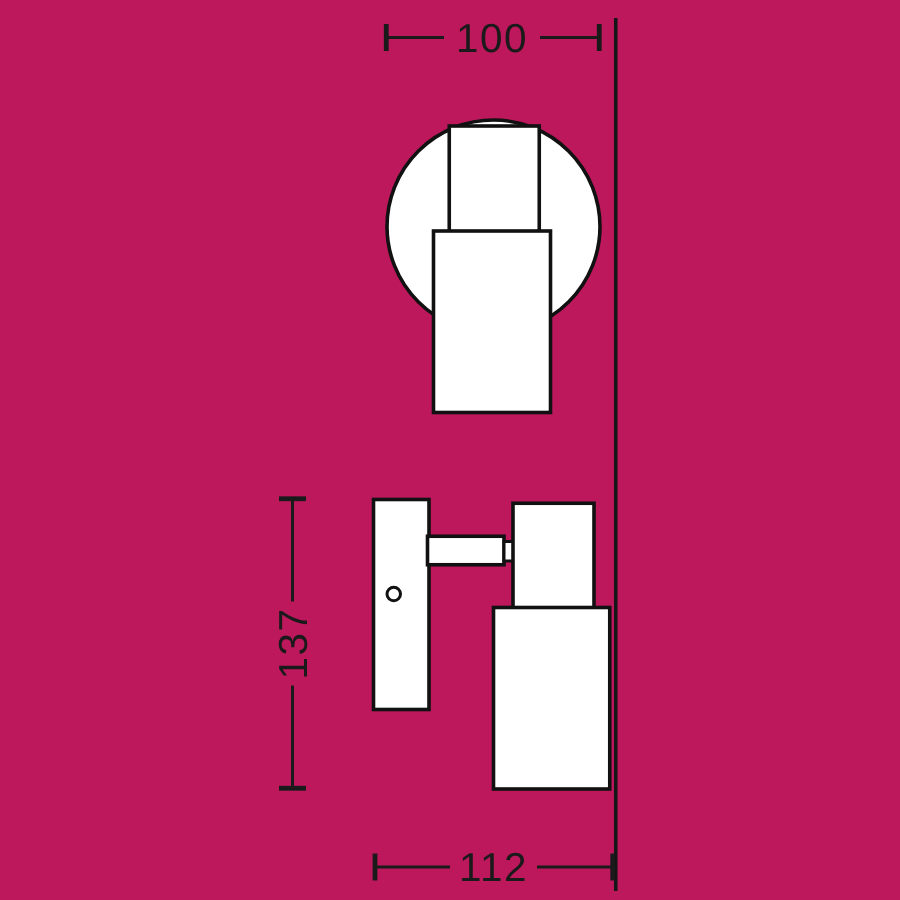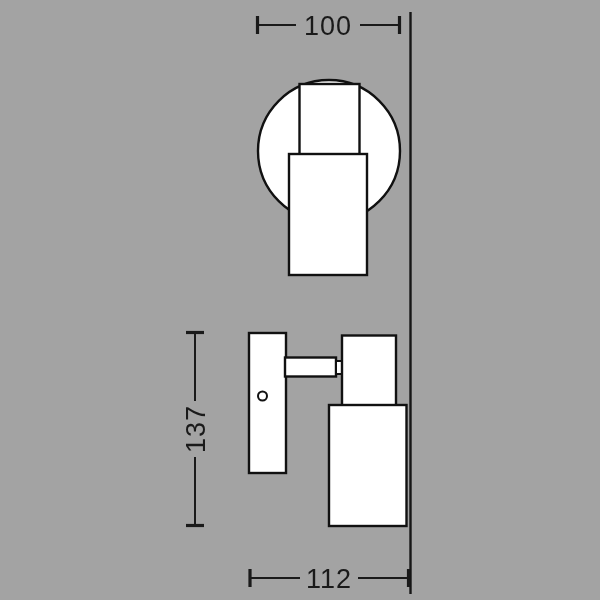--- a/index.html
+++ b/index.html
@@ -4,21 +4,21 @@
 <style>
   html, body {
     margin: 0;
     padding: 0;
     background: #ffffff;
   }
   .page {
     position: relative;
     width: 600px;
     height: 600px;
-    background: #a3a3a3;
+    background: #be185d;
     overflow: hidden;
   }
   svg.drawing {
     display: block;
     width: 600px;
     height: 600px;
   }
   .outline {
     fill: #ffffff;
     stroke: #111111;

